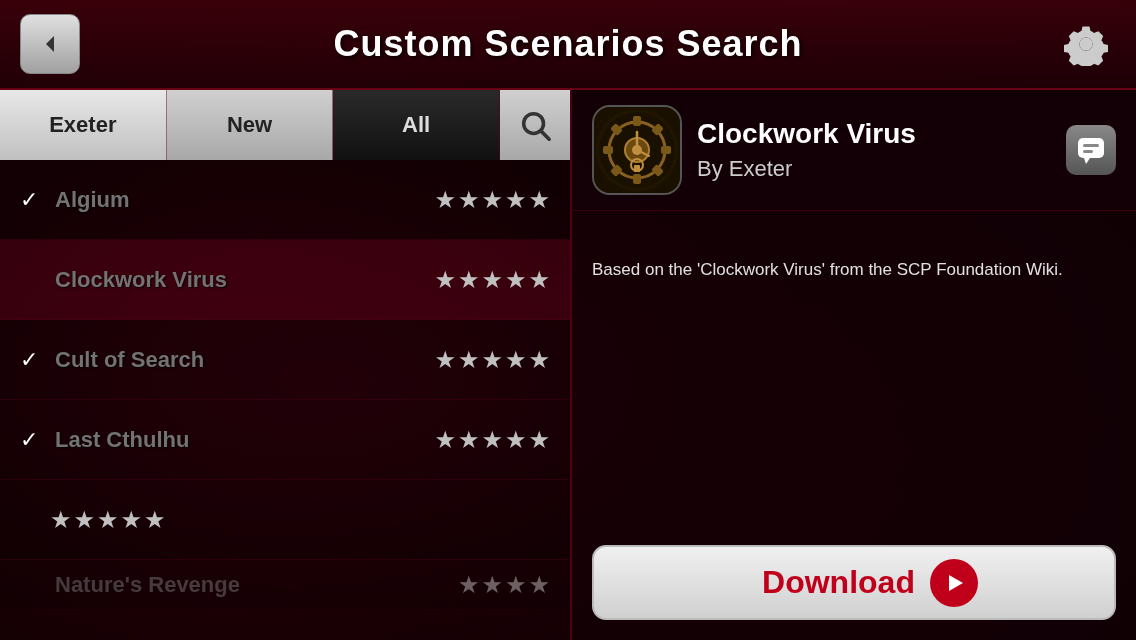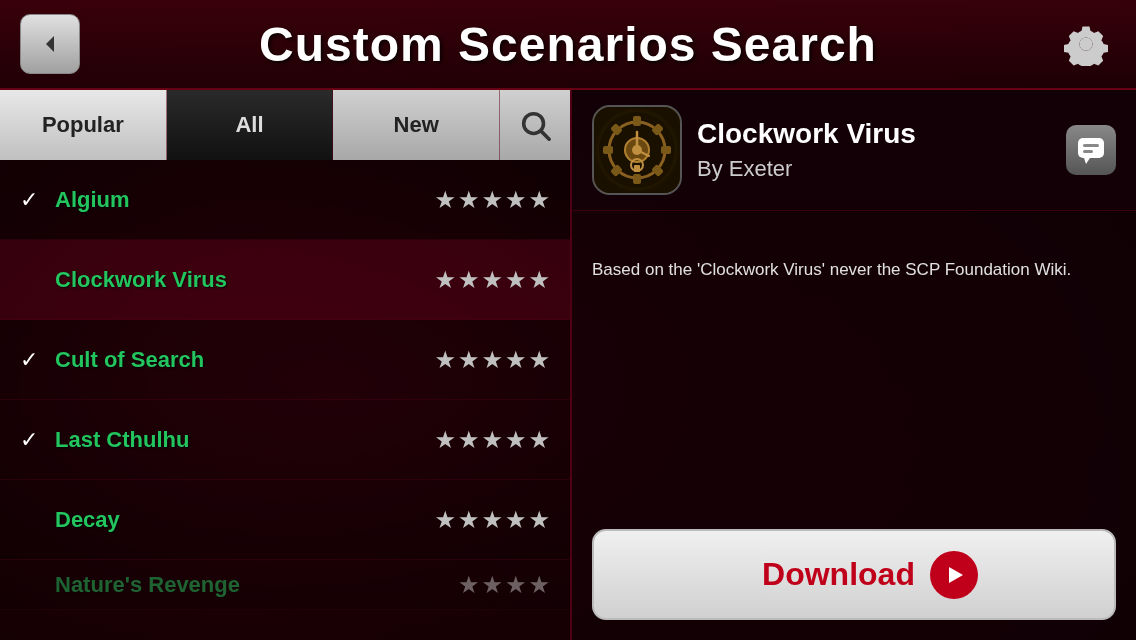--- a/index.html
+++ b/index.html
@@ -51,21 +51,21 @@
       flex-shrink: 0;
       border: 1px solid #888;
     }
     .back-btn svg {
       width: 24px;
       height: 24px;
     }
     .header-title {
       flex: 1;
       text-align: center;
-      font-size: 48px;
+      font-size: 36px;
       font-weight: bold;
       color: white;
       text-shadow: 2px 2px 4px rgba(0,0,0,0.8);
       letter-spacing: 1px;
     }
     .gear-btn {
       width: 60px;
       height: 60px;
       display: flex;
       align-items: center;
@@ -150,21 +150,21 @@
     .check-mark {
       width: 30px;
       color: white;
       font-size: 22px;
       flex-shrink: 0;
     }
     .scenario-name {
       flex: 1;
       font-size: 22px;
       font-weight: bold;
-      color: #22c55e;
+      color: #737373;
       text-shadow: 1px 1px 2px rgba(0,0,0,0.8);
       margin-left: 5px;
     }
     .star {
       font-size: 24px;
     }
     .star.filled { color: #c0c0c0; }
 
     
     .right-panel {
@@ -241,21 +241,21 @@
       font-size: 17px;
       line-height: 1.55;
     }
 
     
     .download-section {
       padding: 15px 20px 20px;
     }
     .download-btn {
       width: 100%;
-      height: 91px;
+      height: 75px;
       background: linear-gradient(180deg, #f0f0f0 0%, #d0d0d0 100%);
       border-radius: 14px;
       display: flex;
       align-items: center;
       justify-content: center;
       cursor: pointer;
       border: 2px solid #bbb;
       gap: 15px;
       text-decoration: none;
       padding-left: 32px;
@@ -304,27 +304,27 @@
     </svg>
   </div>
 </div>
 
 <div class="main">
 
   <div class="left-panel">
 
     <div class="tabs">
       <div class="tab popular">
-        <span>Popular</span>
+        <span>Exeter</span>
+      </div>
+      <div class="tab new">
+        <span>New</span>
       </div>
       <div class="tab all">
         <span>All</span>
-      </div>
-      <div class="tab new">
-        <span>New</span>
       </div>
       <div class="tab search-tab">
         <svg width="34" height="34" viewBox="0 0 24 24">
           <circle cx="11" cy="11" r="7" stroke="#333" stroke-width="2.5" fill="none"></circle>
           <line x1="16.5" y1="16.5" x2="22" y2="22" stroke="#333" stroke-width="2.5" stroke-linecap="round"></line>
         </svg>
       </div>
     </div>
 
     <div class="scenario-list">
@@ -372,21 +372,20 @@
           <span class="star filled">★</span>
           <span class="star filled">★</span>
           <span class="star filled">★</span>
           <span class="star filled">★</span>
           <span class="star filled">★</span>
         </div>
       </div>
 
       <div class="scenario-item">
         <div class="check-mark"></div>
-        <div class="scenario-name">Decay</div>
         <div class="stars-display">
           <span class="star filled">★</span>
           <span class="star filled">★</span>
           <span class="star filled">★</span>
           <span class="star filled">★</span>
           <span class="star filled">★</span>
         </div>
       </div>
 
       <div class="scenario-item" style="opacity:0.5; height:50px;">
@@ -440,21 +439,21 @@
           <rect x="2" y="2" width="26" height="20" rx="5" fill="white"></rect>
           <polygon points="8,22 14,22 10,28" fill="white"></polygon>
           <rect x="7" y="8" width="16" height="3" rx="1.5" fill="#888"></rect>
           <rect x="7" y="14" width="10" height="3" rx="1.5" fill="#888"></rect>
         </svg>
       </div>
     </div>
 
     <div class="scenario-description">
       <br>
-      <p>Based on the 'Clockwork Virus' never the SCP Foundation Wiki.</p>
+      <p>Based on the 'Clockwork Virus' from the SCP Foundation Wiki.</p>
     </div>
 
     <div class="download-section">
       <div class="download-btn">
         <span class="download-label">Download</span>
         <div class="download-play">
           <svg viewBox="0 0 24 24">
             <polygon points="6,4 20,12 6,20" fill="white"></polygon>
           </svg>
         </div>

